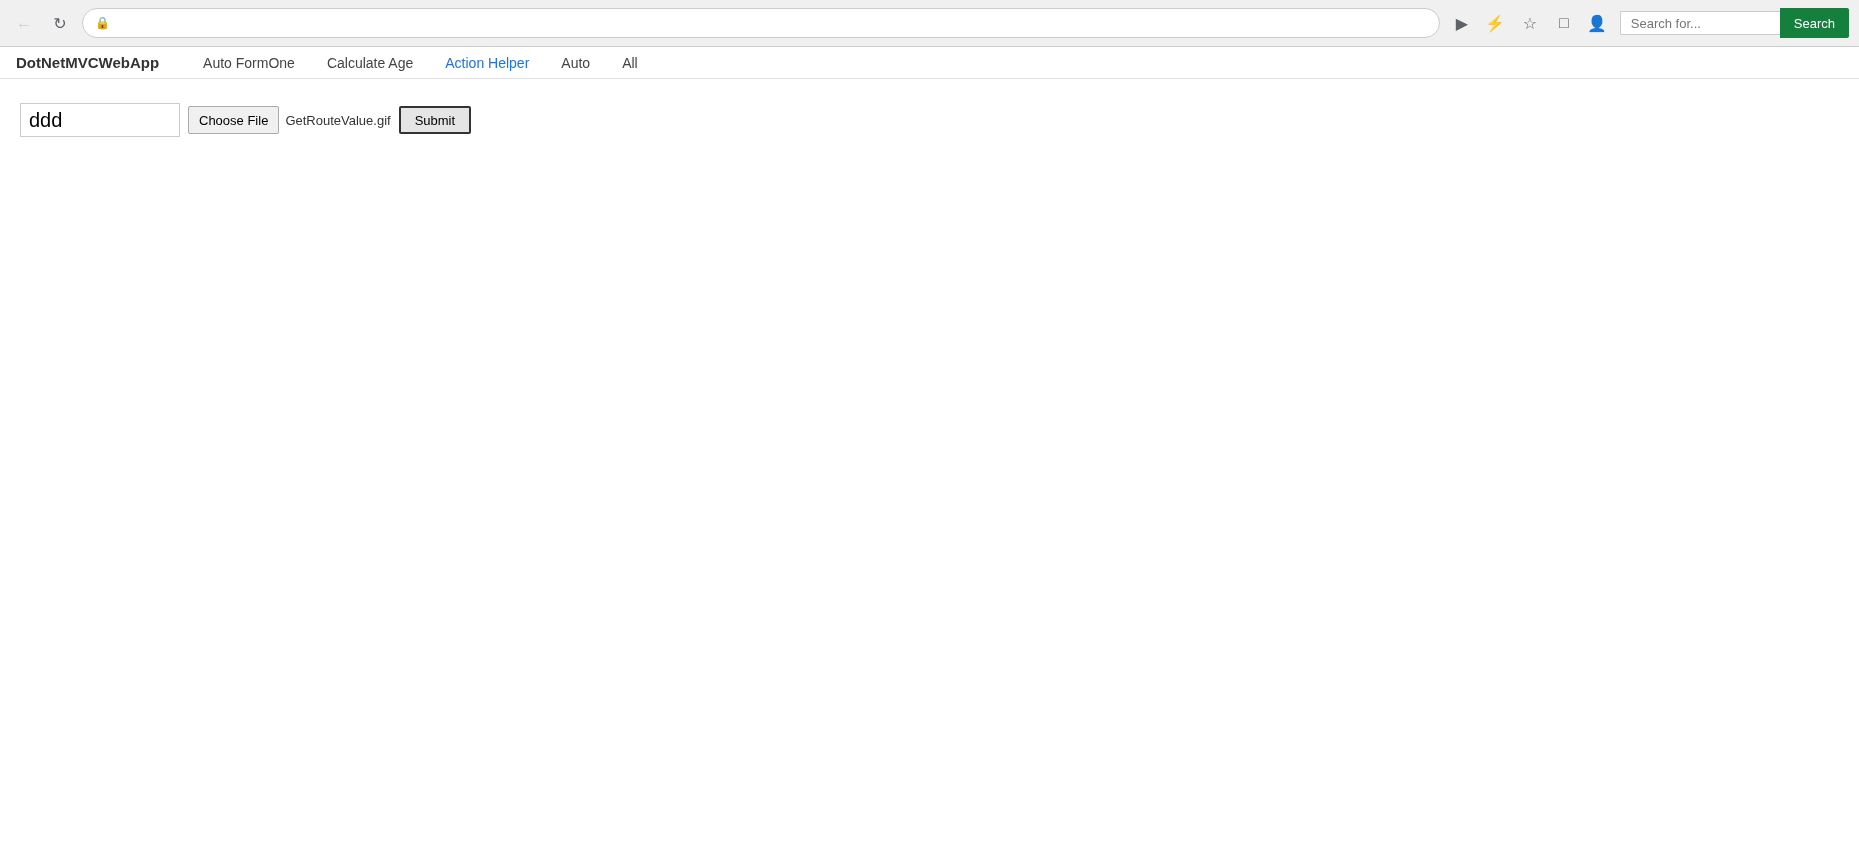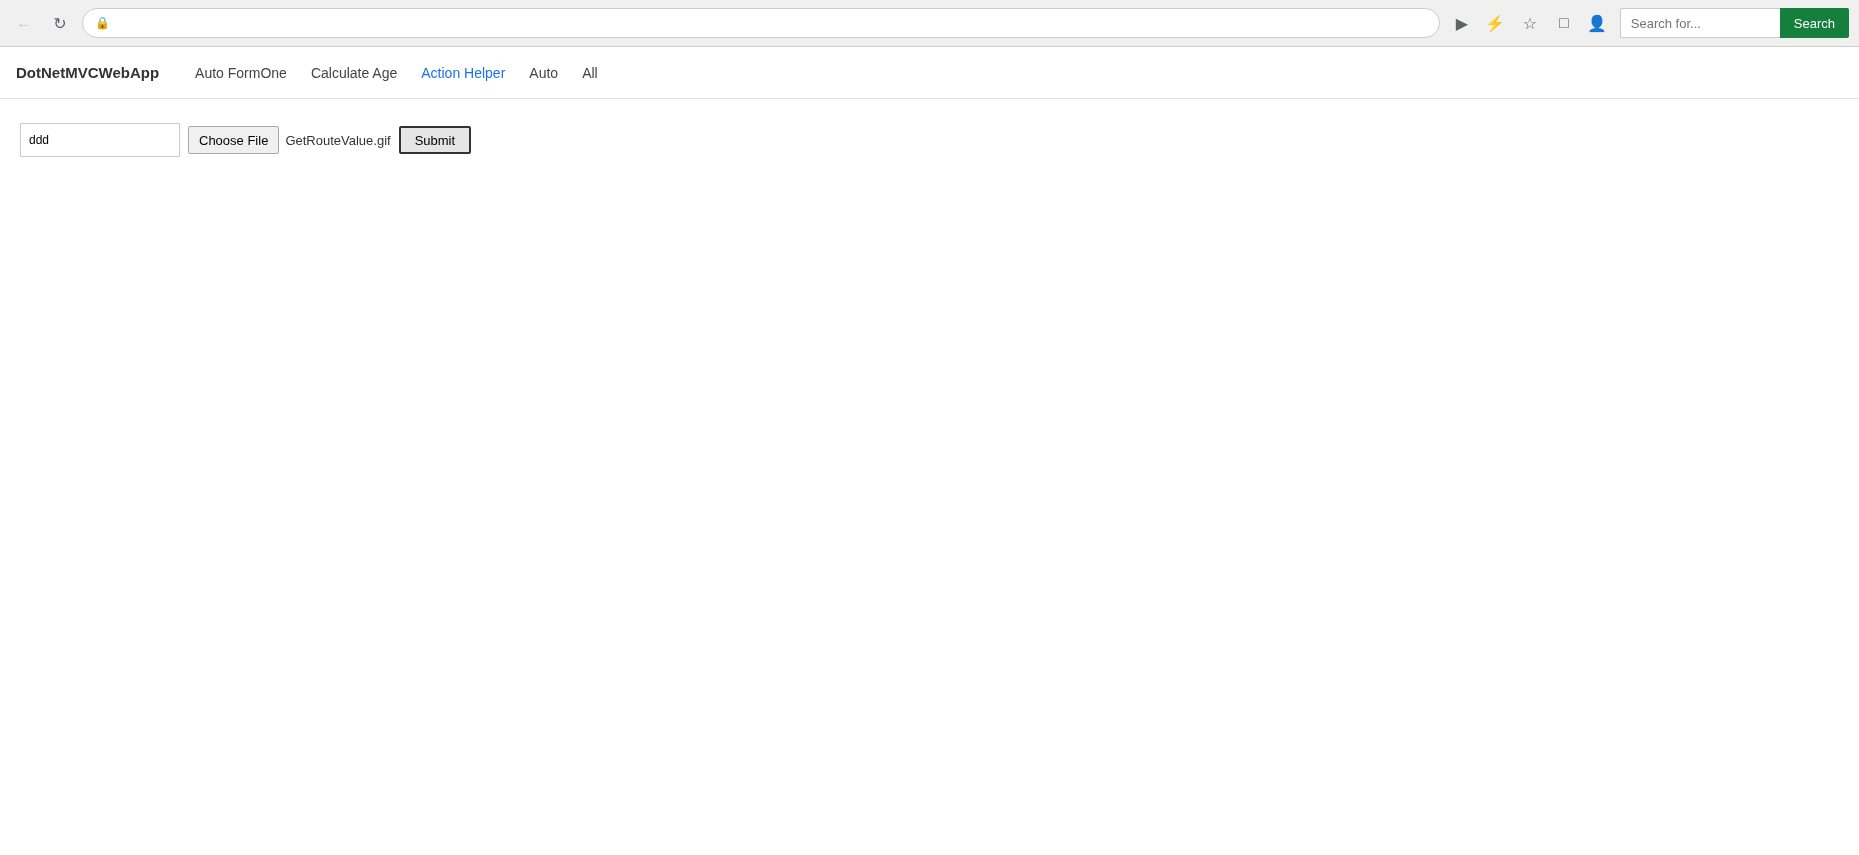--- a/index.html
+++ b/index.html
@@ -96,21 +96,21 @@
     .browser-search-area {
       display: flex;
       align-items: center;
       gap: 0;
     }
 
     .browser-search-input {
       border: 1px solid #ccc;
       border-right: none;
       padding: 4px 10px;
-      height: 30px;
+      height: 24px;
       font-size: 13px;
       outline: none;
       width: 160px;
       border-radius: 2px 0 0 2px;
       color: #999;
     }
 
     .browser-search-btn {
       background: #15803d;
       color: #fff;
@@ -121,24 +121,24 @@
       cursor: pointer;
       border-radius: 0 2px 2px 0;
       font-weight: 500;
     }
 
     
     .app-nav {
       display: flex;
       align-items: center;
       padding: 0 16px;
-      height: 52px;
+      height: 32px;
       background: #fff;
       border-bottom: 1px solid #e0e0e0;
-      gap: 0;
+      gap: 8px;
     }
 
     .app-brand {
       font-size: 15px;
       font-weight: 600;
       color: #333;
       margin-right: 24px;
       white-space: nowrap;
     }
 
@@ -163,21 +163,21 @@
     .form-row {
       display: flex;
       align-items: center;
       gap: 8px;
     }
 
     .text-input {
       border: 1px solid #ccc;
       padding: 16px 8px;
       height: 16px;
-      font-size: 12px;
+      font-size: 20px;
       width: 160px;
       outline: none;
     }
 
     .file-input-wrapper {
       display: flex;
       align-items: center;
       gap: 6px;
     }
 

